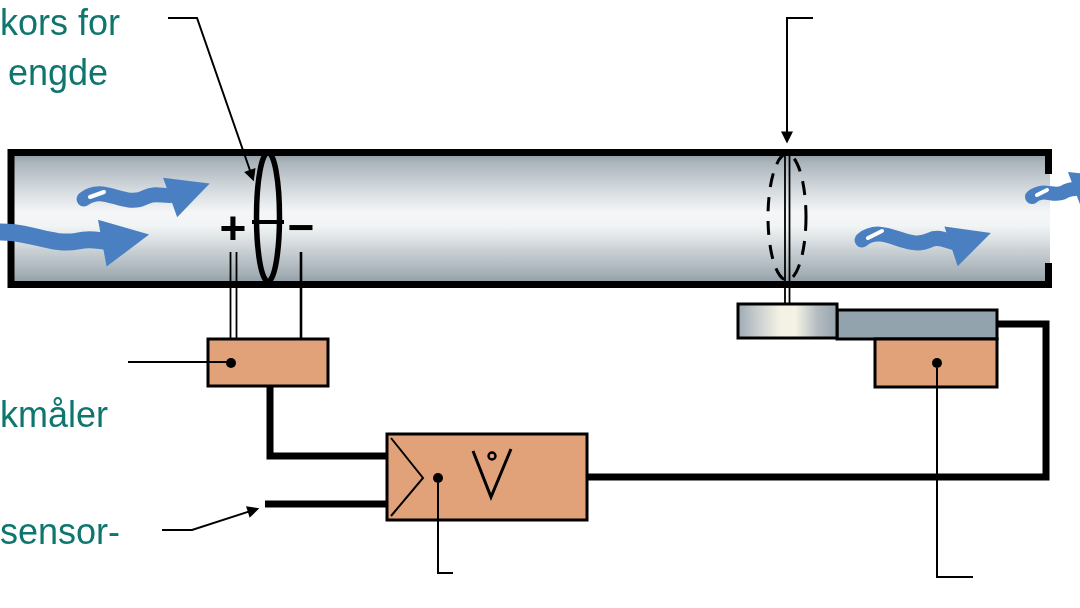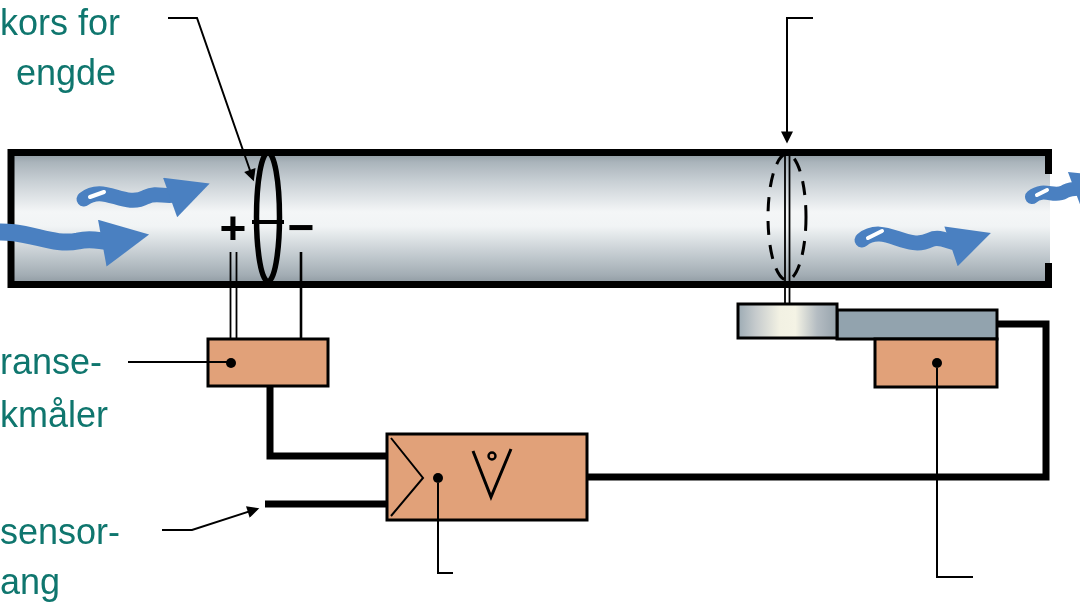--- a/index.html
+++ b/index.html
@@ -120,22 +120,20 @@
       <path class="leader" marker-end="url(#mkBlack)" d="M 168,18 L 197,18 L 253,179"></path>
       <path class="leader" marker-end="url(#mkBlack)" d="M 813,18 L 787,18 L 787,141"></path>
       <path class="leader" d="M 128,362 L 227,362"></path>
       <path class="leader" marker-end="url(#mkBlack)" d="M 162,530 L 192,530 L 257,509"></path>
       <path class="leader" d="M 438,483 L 438,573 L 453,573"></path>
       <path class="leader" d="M 937,368 L 937,577 L 973,577"></path>
     </g>
   </svg>
 
   <div class="lbl" style="left:0px;top:2px">kors for</div>
-  <div class="lbl" style="left:16px;top:52px">engde</div>
-  <div class="lbl" style="left:0px;top:341px">ranse-</div>
+  <div class="lbl" style="left:8px;top:52px">engde</div>
   <div class="lbl" style="left:0px;top:511px">sensor-</div>
   <div class="lbl" style="left:0px;top:394px">kmåler</div>
-  <div class="lbl" style="left:0px;top:561px">ang</div>
 
   <div class="sign" style="left:233px;top:229px">+</div>
   <div class="sign" style="left:301px;top:228px">−</div>
 
 </div>
 
 </body></html>

